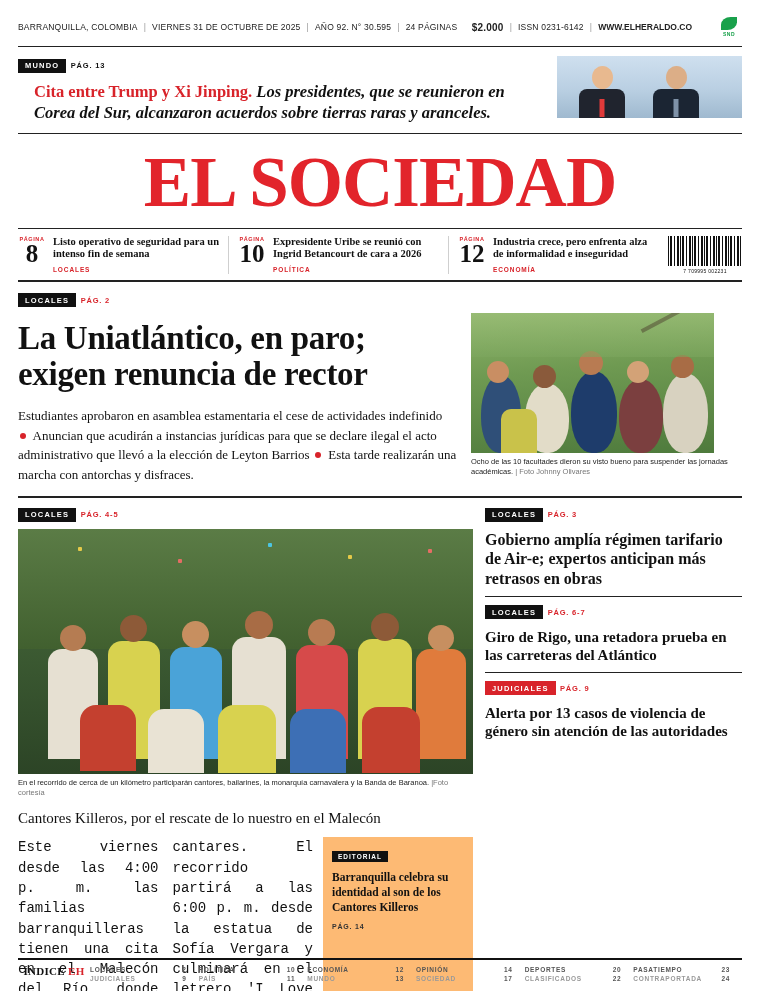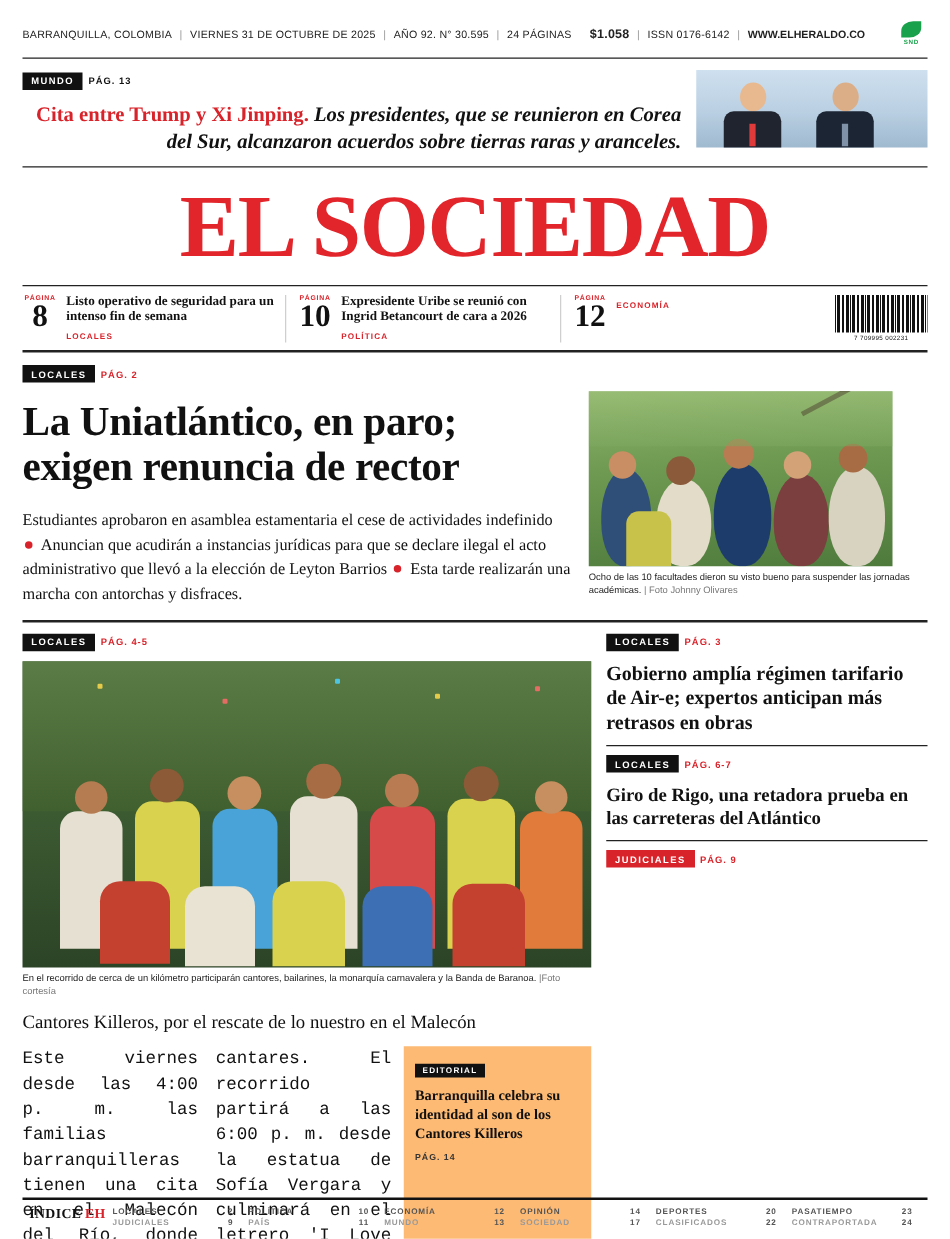--- a/index.html
+++ b/index.html
@@ -31,22 +31,22 @@
   .kicker { display:inline-block; background:#111; color:#fff; font-size:7.5px;
             font-weight:bold; letter-spacing:1.2px; padding:2.5px 7px; vertical-align:middle;}
   .kicker.red { background:#d8232a; }
   .pag { display:inline-block; color:#d8232a; font-size:7.5px; font-weight:bold;
          letter-spacing:.8px; vertical-align:middle; }
   .pag.dark { color:#111; }
 
   
   .leadstrip { display:flex; gap:12px; padding:9px 0 10px 0; border-bottom:1px solid #222; }
   .leadstrip .txt { flex:1; }
-  .leadstrip h2 { margin:7px 0 0 0; font-family:"Liberation Serif", serif;
-                  font-size:16.5px; line-height:1.28; font-weight:bold; font-style:italic;text-align:right; }
+  .leadstrip h2 { margin:7px 0 0 16px; font-family:"Liberation Serif", serif;
+                  font-size:16.5px; line-height:1.28; font-weight:bold; font-style:italic; }
   .leadstrip h2 .red { color:#d8232a; font-style:normal; }
   .leadphoto { width:185px; height:62px; position:relative; overflow:hidden;
                background:linear-gradient(180deg,#cfe0ef 0%, #b9cfe2 55%, #9fb9cf 100%); }
   .lp-fig { position:absolute; bottom:0; }
   .lp-a { left:22px; width:46px; height:52px; }
   .lp-b { left:96px; width:46px; height:52px; }
   .lp-head { width:21px; height:23px; border-radius:50%; margin:0 auto; }
   .lp-body { width:46px; height:30px; border-radius:8px 8px 0 0; }
   .lp-tie { position:absolute; left:50%; transform:translateX(-50%); bottom:2px;
             width:5px; height:18px; }
@@ -137,23 +137,23 @@
 
   <div class="topbar">
     <span class="seg">BARRANQUILLA, COLOMBIA</span>
     <span class="sep">|</span>
     <span class="seg">VIERNES 31 DE OCTUBRE DE 2025</span>
     <span class="sep">|</span>
     <span class="seg">AÑO 92. N° 30.595</span>
     <span class="sep">|</span>
     <span class="seg">24 PÁGINAS</span>
     <span class="sep">&nbsp;</span>
-    <span class="seg price">$1.058</span>
+    <span class="seg price">$2.000</span>
     <span class="sep">|</span>
-    <span class="seg">ISSN 0176-6142</span>
+    <span class="seg">ISSN 0231-6142</span>
     <span class="sep">|</span>
     <span class="seg url">WWW.ELHERALDO.CO</span>
     <span class="spacer"></span>
     <span class="sndlogo">
       <span class="leaf"></span>
       <span class="txt">SND</span>
     </span>
   </div>
 
   <div class="leadstrip">
@@ -209,20 +209,21 @@
         <div class="sec">POLÍTICA</div>
       </div>
     </div>
 
     <div class="teaser">
       <div class="tnum">
         <div class="lbl">PÁGINA</div>
         <div class="n">12</div>
       </div>
       <div class="tbody">
+        <div class="hl">Industria crece, pero enfrenta alza de informalidad e inseguridad</div>
         <div class="sec">ECONOMÍA</div>
       </div>
     </div>
 
     <div class="barcode">
       <div class="bc-bars"></div>
       <div class="bc-num">7 709995 002231</div>
     </div>
   </div>
 
@@ -329,20 +330,21 @@
 
       <div class="sidebox small">
         <span class="kicker">LOCALES</span>
         <span class="pag">PÁG. 6-7</span>
         <h3>Giro de Rigo, una retadora prueba en las carreteras del Atlántico</h3>
       </div>
 
       <div class="sidebox small">
         <span class="kicker red">JUDICIALES</span>
         <span class="pag">PÁG. 9</span>
+        <h3>Alerta por 13 casos de violencia de género sin atención de las autoridades</h3>
       </div>
 
     </div>
   </div>
 
   <div class="indexbar">
     <div class="idx-row">
       <div class="idx-title">
         <span>ÍNDICE </span><span class="eh">EH</span>
       </div>

